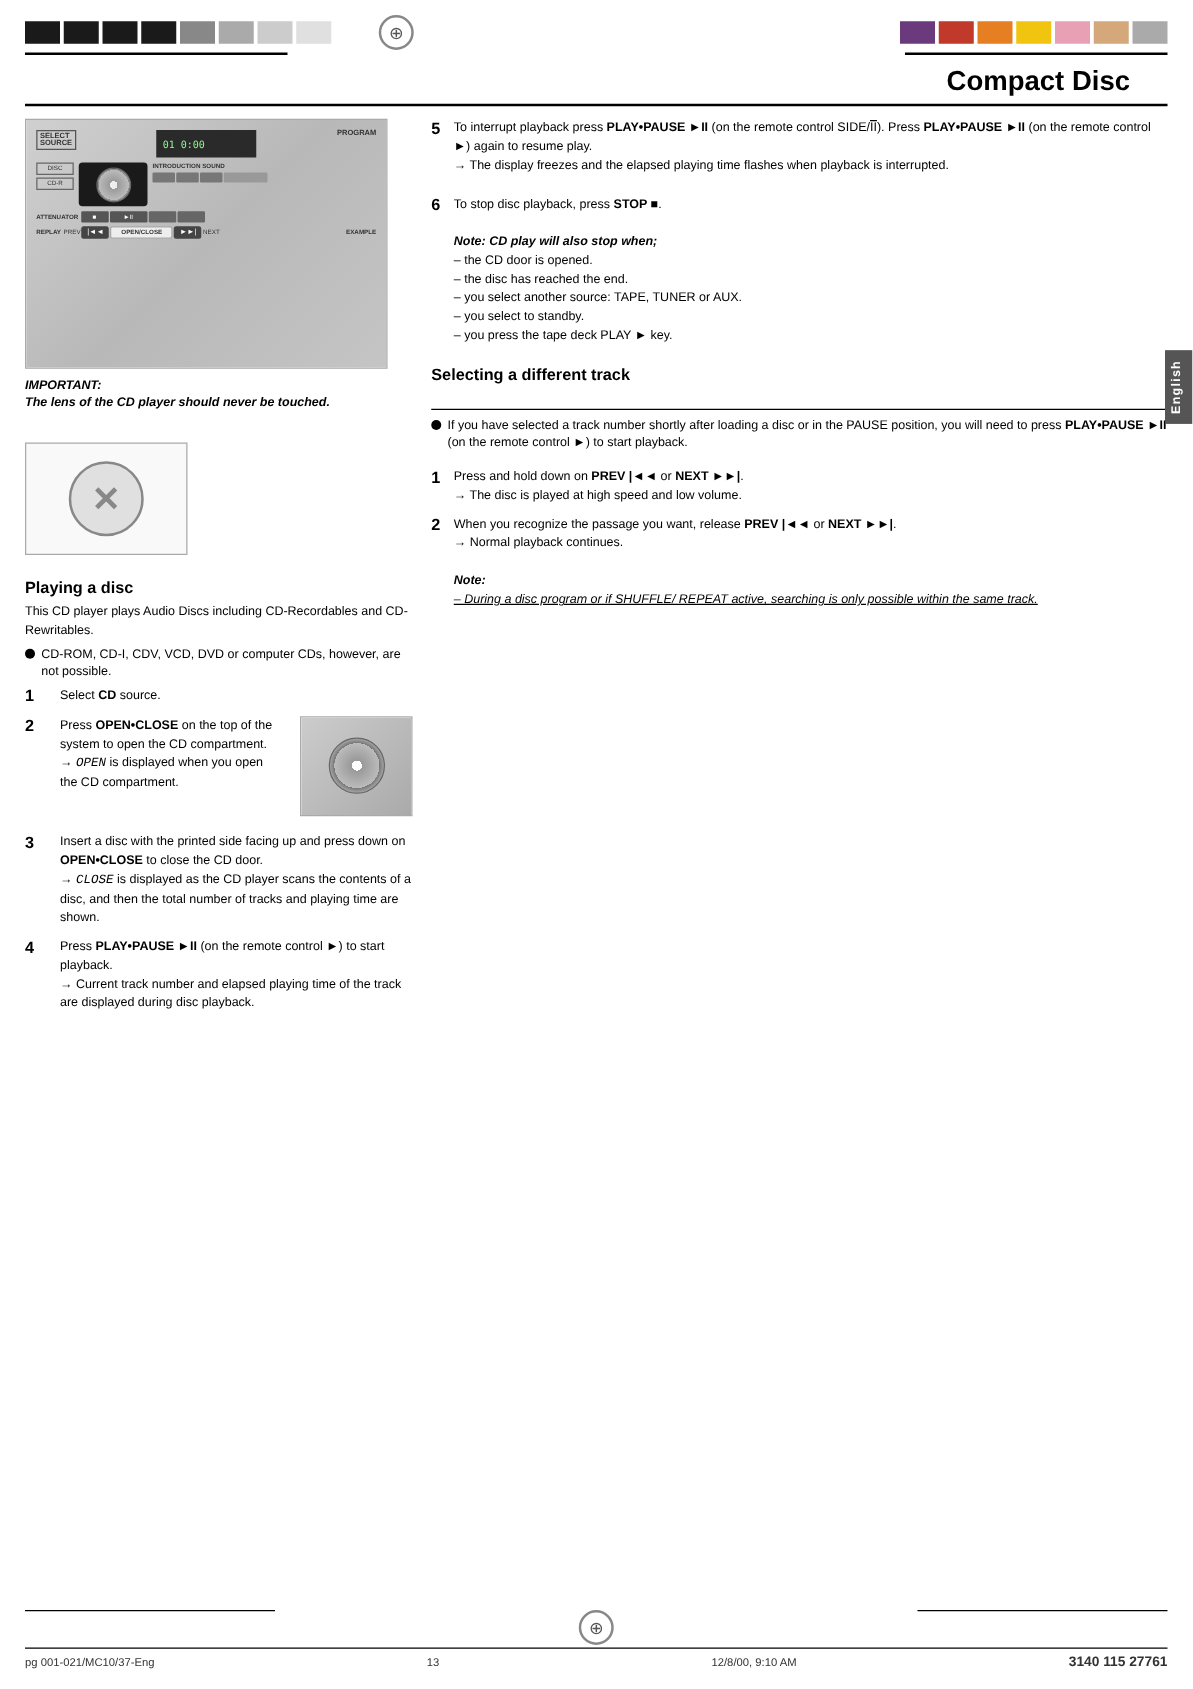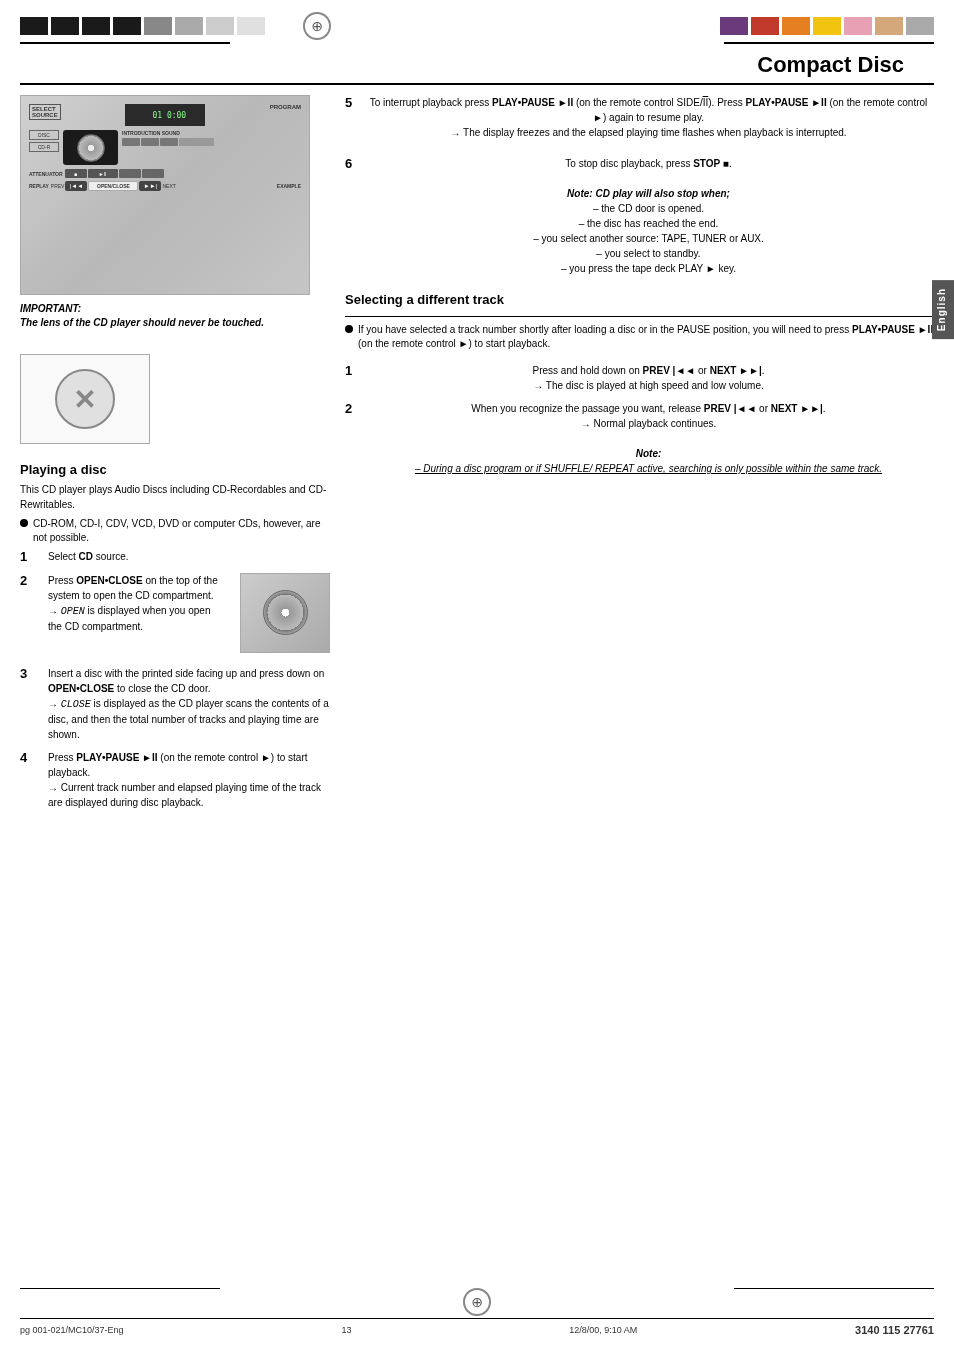--- a/index.html
+++ b/index.html
@@ -121,26 +121,26 @@
       display: flex;
       justify-content: space-between;
       align-items: flex-start;
       margin-bottom: 4px;
     }
 
     .cd-display-area {
       background: #2a2a2a;
       color: #88ff88;
       font-size: 7px;
-      padding: 3px 19px;
+      padding: 3px 5px;
       width: 80px;
       height: 22px;
       display: flex;
       align-items: center;
-      justify-content: flex-end;
+      justify-content: flex-start;
     }
 
     .cd-disc-area {
       background: #1a1a1a;
       border-radius: 3px;
       padding: 3px;
       display: flex;
       align-items: center;
       justify-content: center;
       width: 55px;
@@ -270,37 +270,36 @@
     
     .right-section {
       margin-bottom: 12px;
     }
 
     .right-section-title {
       font-size: 13px;
       font-weight: bold;
       margin-bottom: 6px;
       border-bottom: 1px solid #000;
-      padding-bottom: 9px;
+      padding-bottom: 20px;
     }
 
     .step-num-right {
       font-size: 13px;
       font-weight: bold;
       float: left;
       margin-right: 6px;
       line-height: 1.2;
     }
 
     .step-content-right {
       margin-left: 18px;
       font-size: 10px;
       line-height: 1.5;
       margin-bottom: 8px;
-      text-align: center;
     }
 
     .note-label {
       font-weight: bold;
       font-style: italic;
     }
 
     
     .side-tab {
       position: absolute;

